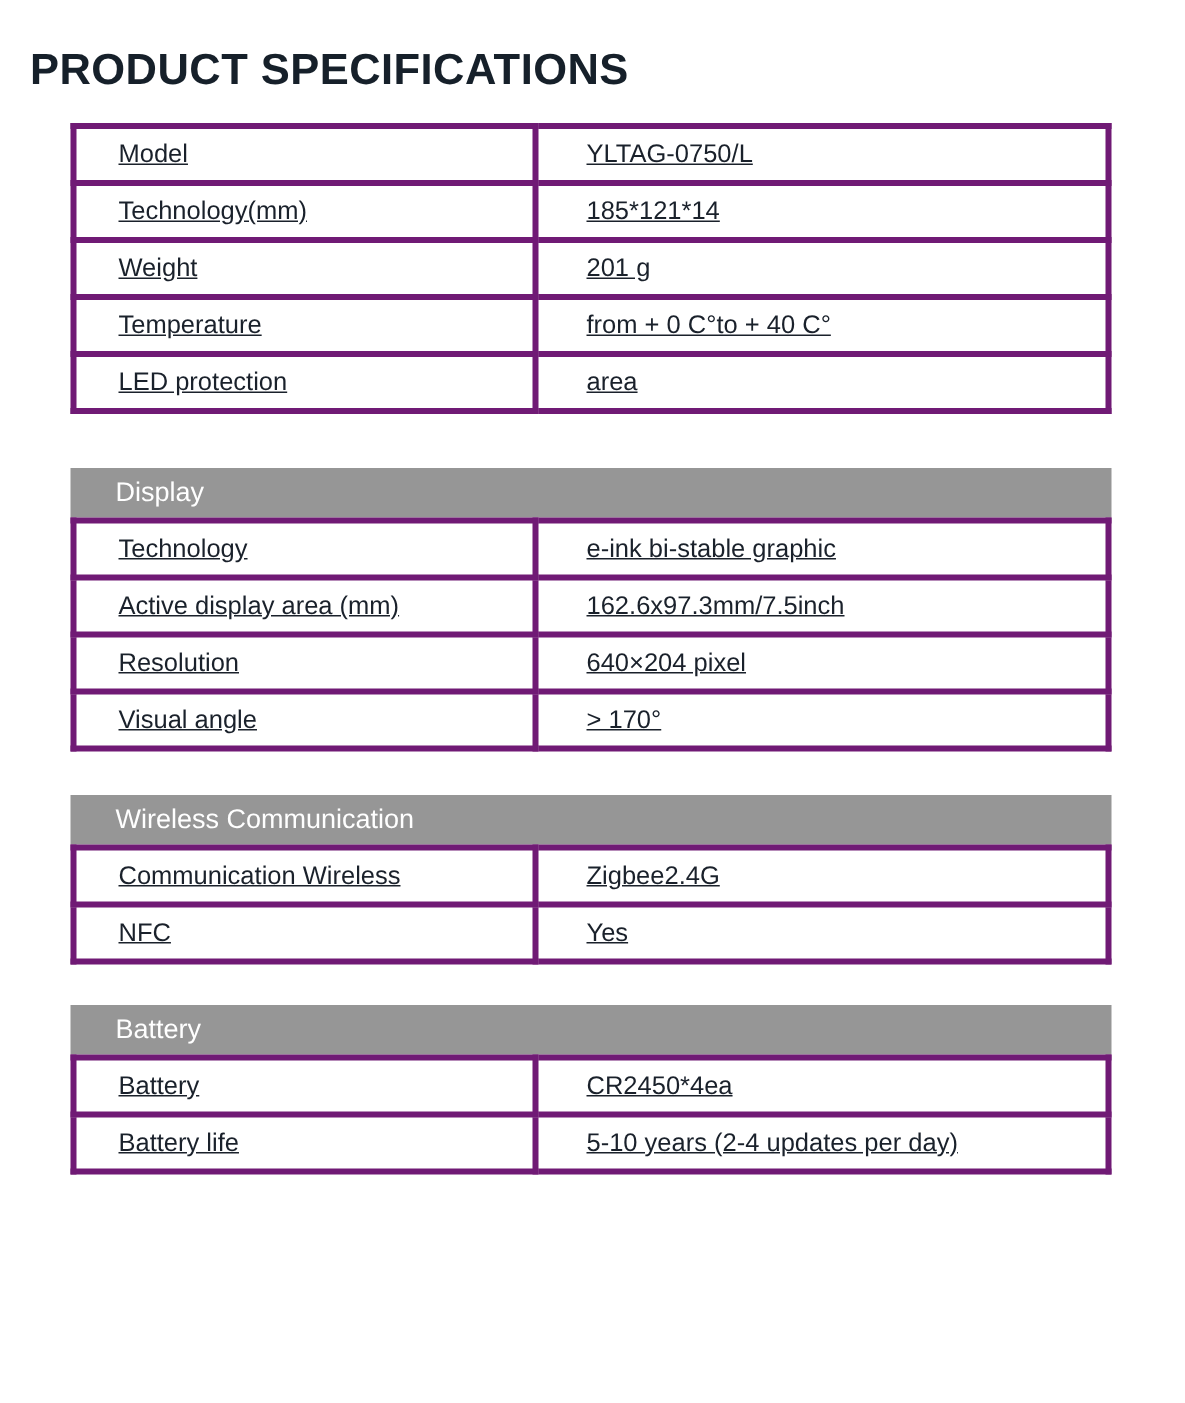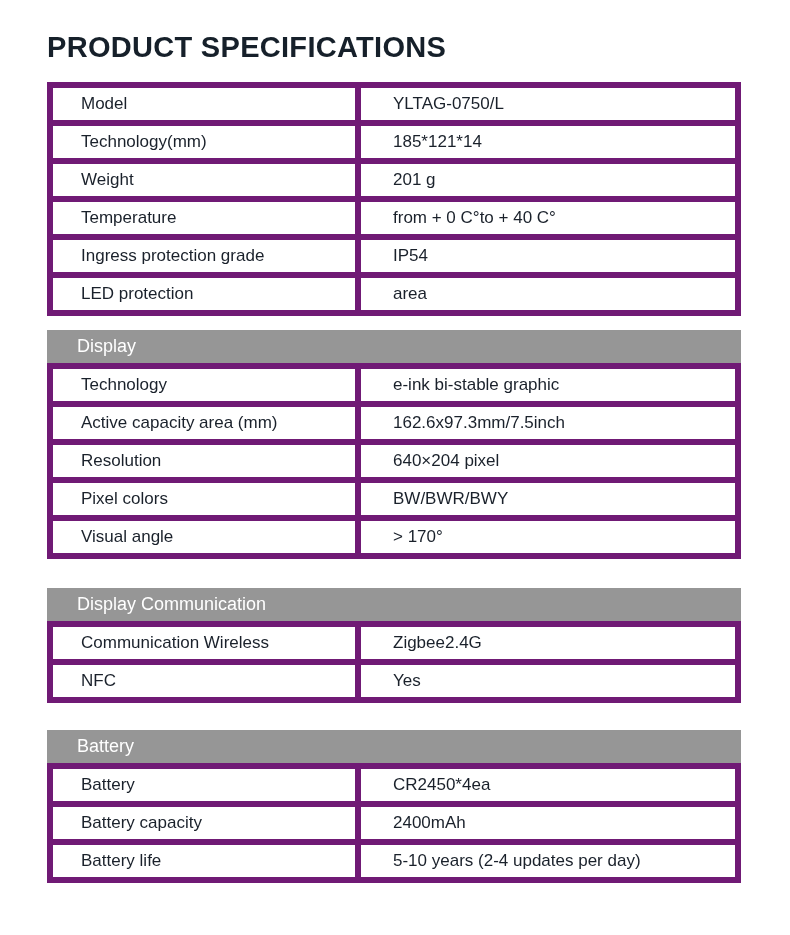--- a/index.html
+++ b/index.html
@@ -8,57 +8,58 @@
     font-family: "Liberation Sans", sans-serif;
   }
   .page {
     position: relative;
     width: 790px;
     height: 935px;
     background: #ffffff;
     overflow: hidden;
   }
   .page-title {
-    margin: 31px 0 0 47px;
+    margin: 31px 0 0 20px;
     font-size: 29px;
     font-weight: bold;
     letter-spacing: 0.3px;
     color: #16202a;
   }
   .tables {
     margin-left: 47px;
     width: 694px;
   }
   .spec-section { margin-top: 0; }
   .spec-section.first-table { margin-top: 18px; }
-  .spec-section.gap-display  { margin-top: 14px; }
+  .spec-section.gap-display  { margin-top: 36px; }
   .spec-section.gap-wireless { margin-top: 29px; }
   .spec-section.gap-battery  { margin-top: 27px; }
   .sec-header {
     width: 694px;
     height: 33px;
     line-height: 33px;
     background: #969696;
     color: #ffffff;
     font-size: 18px;
     padding-left: 30px;
   }
   table.spec-table {
     width: 694px;
     border-collapse: collapse;
     table-layout: fixed;
   }
   table.spec-table td {
-    border: 6px solid #701a75;
+    border: 4px solid #701a75;
     height: 38px;
     vertical-align: middle;
     font-size: 17px;
     color: #1a212b;
     white-space: nowrap;
     overflow: hidden;
+    text-decoration: underline;
   }
   td.c1 { width: 308px; padding-left: 28px; }
   td.c2 { padding-left: 32px; }
 </style>
 </head>
 <body>
 
 <div class="page">
 
   <h1 class="page-title">PRODUCT SPECIFICATIONS</h1>
@@ -78,61 +79,53 @@
           </tr>
           <tr>
             <td class="c1">Weight</td>
             <td class="c2">201 g</td>
           </tr>
           <tr>
             <td class="c1">Temperature</td>
             <td class="c2">from + 0 C°to + 40 C°</td>
           </tr>
           <tr>
-            <td class="c1">Ingress protection grade</td>
-            <td class="c2">IP54</td>
-          </tr>
-          <tr>
             <td class="c1">LED protection</td>
             <td class="c2">area</td>
           </tr>
         </tbody>
       </table>
     </section>
 
     <section class="spec-section gap-display">
       <div class="sec-header">Display</div>
       <table class="spec-table">
         <tbody>
           <tr>
             <td class="c1">Technology</td>
             <td class="c2">e-ink bi-stable graphic</td>
           </tr>
           <tr>
-            <td class="c1">Active capacity area (mm)</td>
+            <td class="c1">Active display area (mm)</td>
             <td class="c2">162.6x97.3mm/7.5inch</td>
           </tr>
           <tr>
             <td class="c1">Resolution</td>
             <td class="c2">640×204 pixel</td>
-          </tr>
-          <tr>
-            <td class="c1">Pixel colors</td>
-            <td class="c2">BW/BWR/BWY</td>
           </tr>
           <tr>
             <td class="c1">Visual angle</td>
             <td class="c2">&gt; 170°</td>
           </tr>
         </tbody>
       </table>
     </section>
 
     <section class="spec-section gap-wireless">
-      <div class="sec-header">Display Communication</div>
+      <div class="sec-header">Wireless Communication</div>
       <table class="spec-table">
         <tbody>
           <tr>
             <td class="c1">Communication Wireless</td>
             <td class="c2">Zigbee2.4G</td>
           </tr>
           <tr>
             <td class="c1">NFC</td>
             <td class="c2">Yes</td>
           </tr>
@@ -142,24 +135,20 @@
 
     <section class="spec-section gap-battery">
       <div class="sec-header">Battery</div>
       <table class="spec-table">
         <tbody>
           <tr>
             <td class="c1">Battery</td>
             <td class="c2">CR2450*4ea</td>
           </tr>
           <tr>
-            <td class="c1">Battery capacity</td>
-            <td class="c2">2400mAh</td>
-          </tr>
-          <tr>
             <td class="c1">Battery life</td>
             <td class="c2">5-10 years (2-4 updates per day)</td>
           </tr>
         </tbody>
       </table>
     </section>
 
   </div>
 </div>
 

